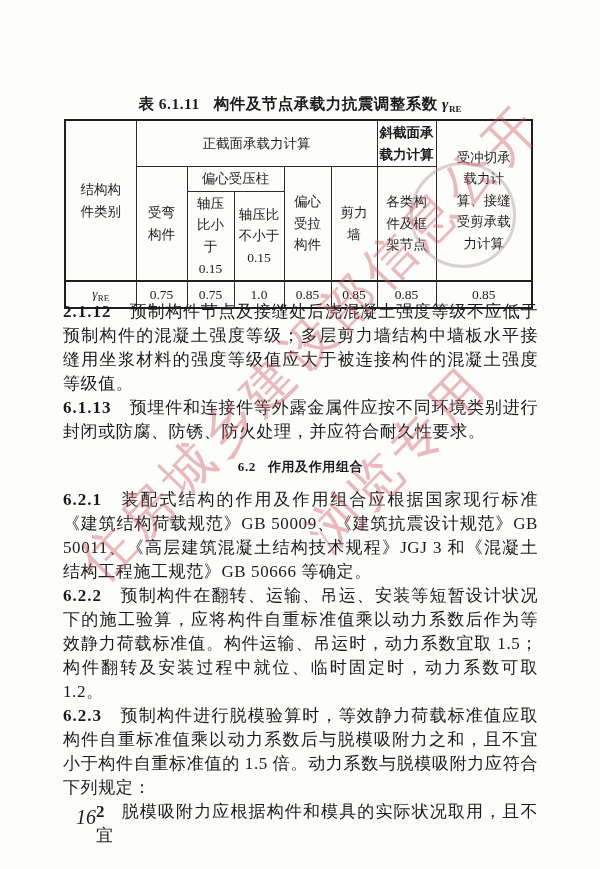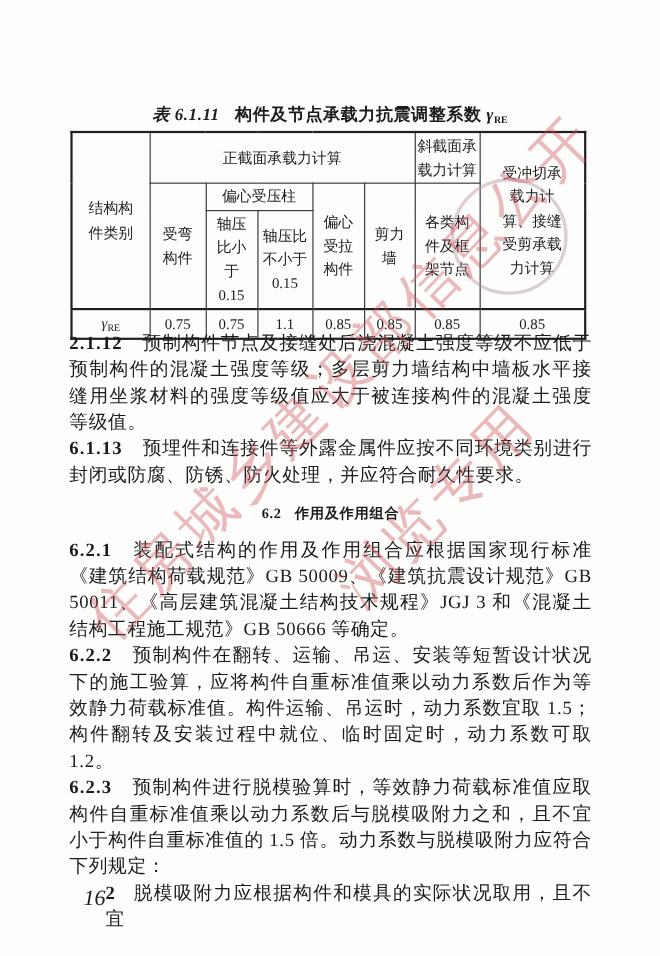--- a/index.html
+++ b/index.html
@@ -33,21 +33,21 @@
     border:3px solid rgba(178,150,158,0.45);
     border-radius:50%;
   }
 
   
   .table-title {
     position:absolute; left:0; top:94px; width:100%;
     text-align:center; font-weight:bold; font-size:15.5px;
     letter-spacing:0.5px; z-index:2;
   }
-  .table-title .tlabel { margin-right:14px;font-style:italic; }
+  .table-title .tlabel { margin-right:14px; }
   .gamma { font-style:italic; }
   sub.gsub { font-size:9px; vertical-align:-3px; letter-spacing:0; }
 
   
   .tbl {
     position:absolute; left:64px; top:119px;
     width:469px; border-collapse:collapse; table-layout:fixed;
     font-size:13.5px; line-height:1.6; text-align:center;
     z-index:2; background:transparent;
   }
@@ -58,21 +58,21 @@
   }
   .tbl { border:2px solid #1f1f1f; }
   .tbl tr.r1 { height:46px; }
   .tbl tr.r2 { height:23px; }
   .tbl tr.r3 { height:71px; }
   .tbl tr.r4 { height:19px;font-family:Liberation Serif, serif; }
   .tbl tr.r4 td { border-top:2px solid #1f1f1f; }
   .tbl td.pad-w  { padding:1px 14px; }
   .tbl td.pad-m  { padding:1px 9px; }
   .tbl td.pad-p  { padding:1px 16px; }
-  .tbl td.pad-t  { padding:1px 2px; }
+  .tbl td.pad-t  { padding:1px 2px;font-weight:bold; }
 
   
   .body-text {
     position:absolute; left:63px; top:300px; width:475px;
     font-size:17px; line-height:24px;
     text-align:justify; letter-spacing:0.6px;
     z-index:2;
   }
   .clause { margin:0; }
   .clause .num { font-weight:bold; margin-right:18px; letter-spacing:1px; }
@@ -132,21 +132,21 @@
       <td rowspan="2">各类构件及框架节点</td>
     </tr>
     <tr class="r3">
       <td>轴压比小于 0.15</td>
       <td>轴压比不小于 0.15</td>
     </tr>
     <tr class="r4">
       <td><span class="gamma">γ</span><sub class="gsub">RE</sub></td>
       <td>0.75</td>
       <td>0.75</td>
-      <td>1.1</td>
+      <td>1.0</td>
       <td>0.85</td>
       <td>0.85</td>
       <td>0.85</td>
       <td>0.85</td>
     </tr>
   </tbody>
     </table>
 
   <div class="body-text">
 

